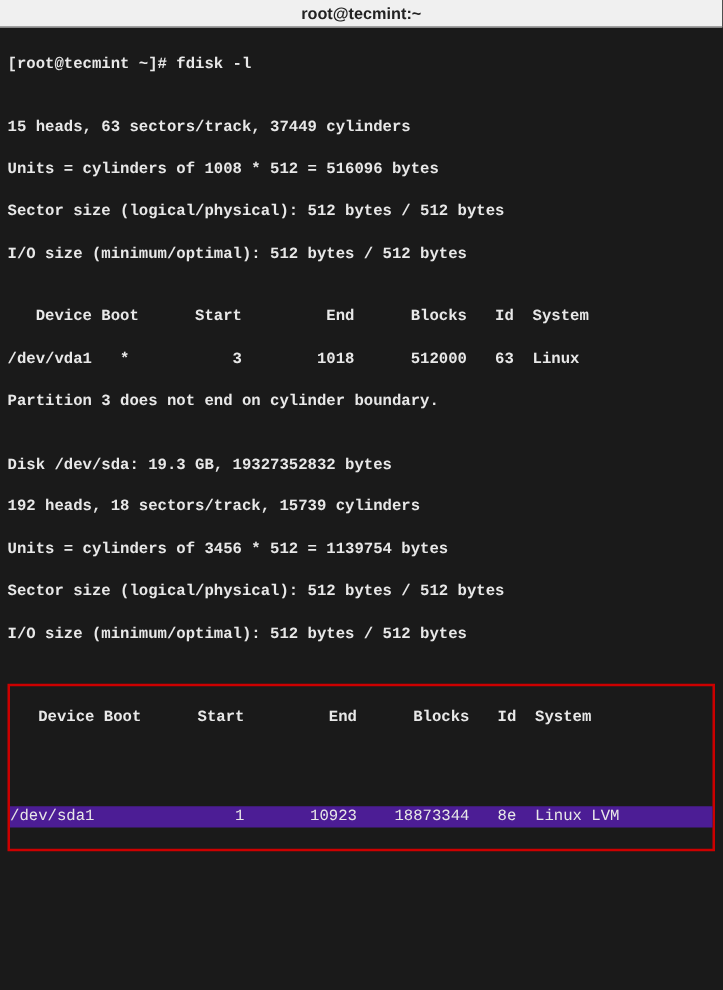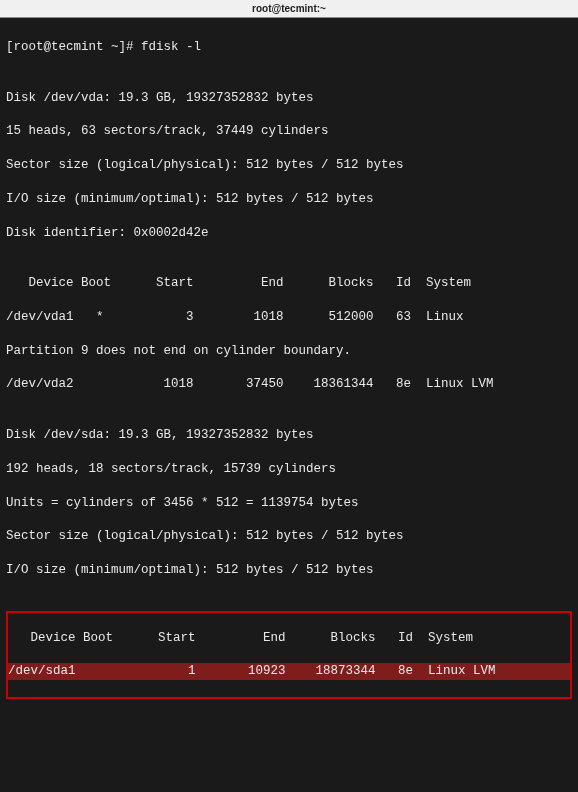--- a/index.html
+++ b/index.html
@@ -12,57 +12,56 @@
       width: 578px;
       height: 792px;
       overflow: hidden;
     }
     .titlebar {
       background: #f0f0f0;
       color: #222;
       text-align: center;
       font-family: sans-serif;
       font-weight: bold;
-      font-size: 10px;
+      font-size: 13px;
       padding: 3px 0;
       border-bottom: 1px solid #888;
     }
     .terminal {
       padding: 4px 6px;
       line-height: 1.35;
       white-space: pre;
     }
     .highlight-box {
       border: 2px solid #c00;
       margin: -2px 0;
     }
     .highlight-row {
-      background: #7f1d1d;
+      background: #4c1d95;
       display: block;
+      margin-top: 45px;
     }
-    .row { display: block; }
+    .row { display: block; font-weight: bold; }
   </style>
 </head>
 <body>
 
 <div class="titlebar">root@tecmint:~</div>
 
 <div class="terminal">
 <span class="row"><span>[root@tecmint ~]# </span><span>fdisk -l</span></span>
 <span class="row"></span>
-<span class="row">Disk /dev/vda: 19.3 GB, 19327352832 bytes</span>
 <span class="row">15 heads, 63 sectors/track, 37449 cylinders</span>
+<span class="row">Units = cylinders of 1008 * 512 = 516096 bytes</span>
 <span class="row">Sector size (logical/physical): 512 bytes / 512 bytes</span>
 <span class="row">I/O size (minimum/optimal): 512 bytes / 512 bytes</span>
-<span class="row">Disk identifier: 0x0002d42e</span>
 <span class="row"></span>
 <span class="row">   Device Boot      Start         End      Blocks   Id  System</span>
 <span class="row">/dev/vda1   *           3        1018      512000   63  Linux</span>
-<span class="row">Partition 9 does not end on cylinder boundary.</span>
-<span class="row">/dev/vda2            1018       37450    18361344   8e  Linux LVM</span>
+<span class="row">Partition 3 does not end on cylinder boundary.</span>
 <span class="row"></span>
 <span class="row">Disk /dev/sda: 19.3 GB, 19327352832 bytes</span>
 <span class="row">192 heads, 18 sectors/track, 15739 cylinders</span>
 <span class="row">Units = cylinders of 3456 * 512 = 1139754 bytes</span>
 <span class="row">Sector size (logical/physical): 512 bytes / 512 bytes</span>
 <span class="row">I/O size (minimum/optimal): 512 bytes / 512 bytes</span>
 <span class="row"></span>
 <div class="highlight-box">
 <span class="row">   Device Boot      Start         End      Blocks   Id  System</span>
 <span class="highlight-row">/dev/sda1               1       10923    18873344   8e  Linux LVM</span>

